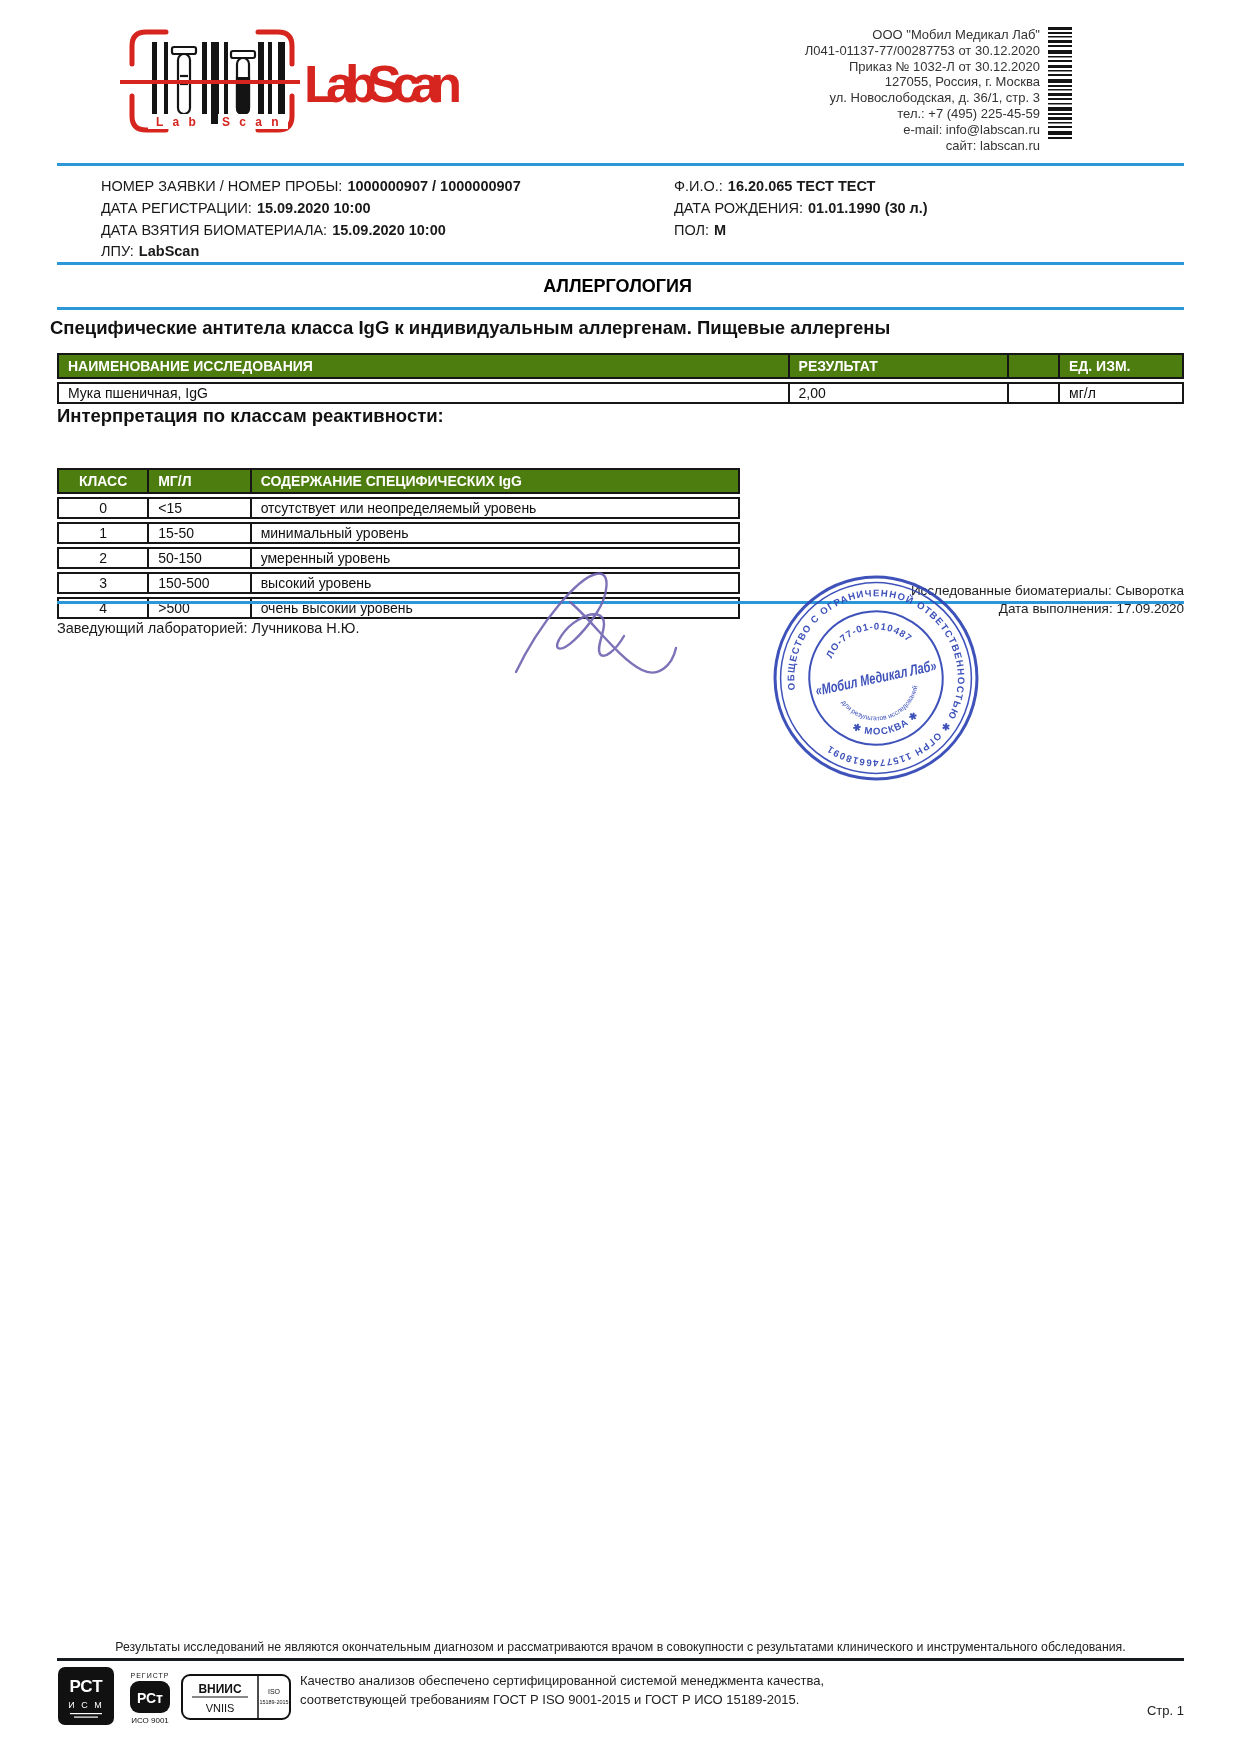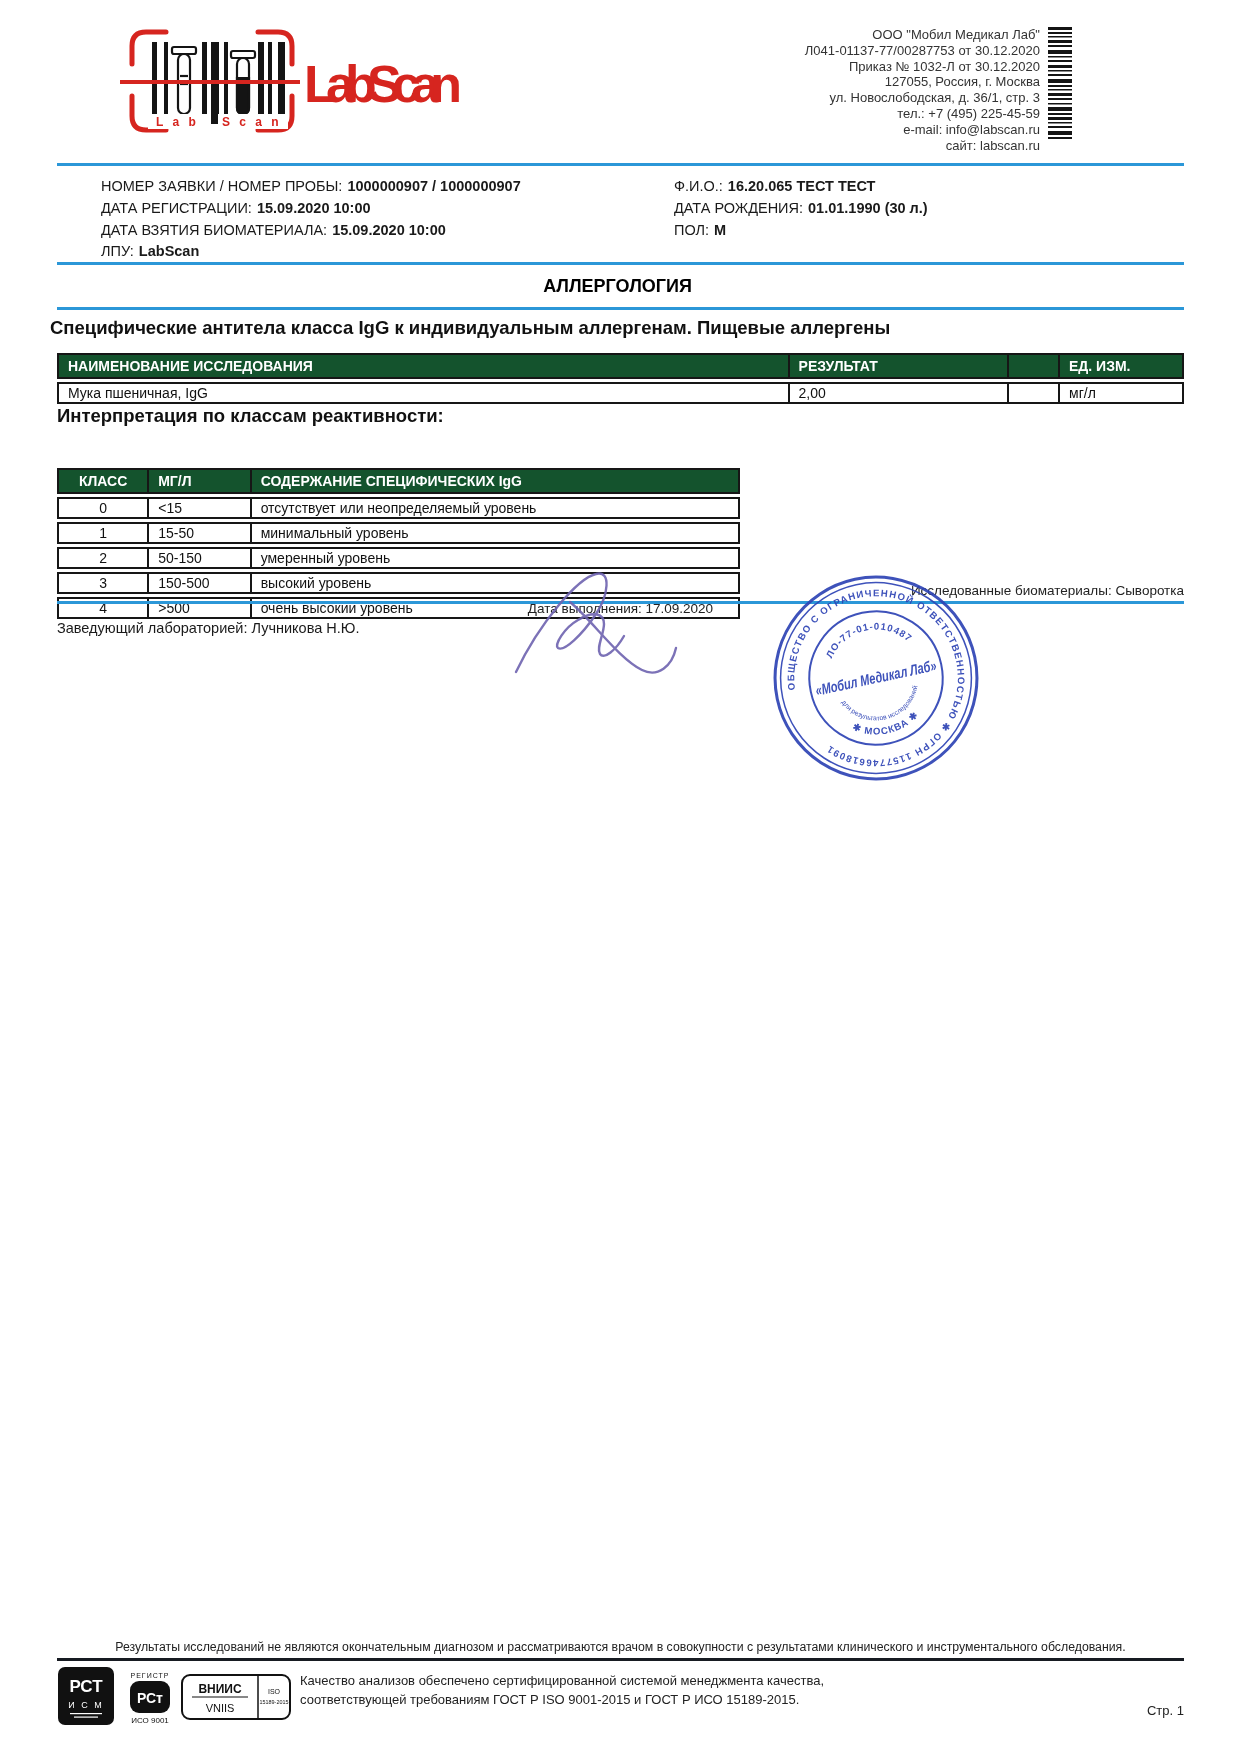--- a/index.html
+++ b/index.html
@@ -26,21 +26,21 @@
     font-size:18px;font-weight:bold;color:#000;}
   .subtitle{position:absolute;left:50px;top:317px;font-size:18.5px;font-weight:bold;}
 
   
   table.rep{border-collapse:separate;border-spacing:0 3px;position:absolute;table-layout:fixed;}
   table.rep th, table.rep td{
     border-top:2px solid #161616;border-bottom:2px solid #161616;border-right:2px solid #161616;
     font-size:14px;padding:1px 9px;text-align:left;overflow:hidden;white-space:nowrap;
   }
   table.rep th:first-child, table.rep td:first-child{border-left:2px solid #161616;}
-  table.rep th{background:#14532d;color:#fff;font-weight:bold;padding:3px 9px;}
+  table.rep th{background:#4d7c0f;color:#fff;font-weight:bold;padding:3px 9px;}
   #results-table{left:57px;top:350px;width:1127px;}
   #interp-table{left:57px;top:436px;width:683px;margin-top:29px;}
   #interp-table td:first-child{text-align:center;}
 
   .interp-title{position:absolute;left:57px;top:405px;font-size:18.5px;font-weight:bold;}
 
   .right-note{position:absolute;left:57px;width:1127px;text-align:right;font-size:13.5px;color:#222;}
   .head-lab{position:absolute;left:57px;top:620px;font-size:14.5px;color:#1a1a1a;}
 
   .signature-svg{position:absolute;left:498px;top:560px;}
@@ -213,21 +213,21 @@
     <tr>
       <td>4</td>
       <td>&gt;500</td>
       <td>очень высокий уровень</td>
     </tr>
   </tbody>
     </table>
 
   <div class="right-note" style="top:583px;">Исследованные биоматериалы: Сыворотка</div>
   <div class="rule" style="top:601px;"></div>
-  <div class="right-note" style="top:601px;text-align:center;">Дата выполнения: 17.09.2020</div>
+  <div class="right-note" style="top:601px;">Дата выполнения: 17.09.2020</div>
 
   <div class="head-lab">Заведующий лабораторией: Лучникова Н.Ю.</div>
 
   <svg class="signature-svg" width="230" height="140" viewBox="0 0 230 140">
     <g stroke="#6e63b0" stroke-width="2.4" fill="none" stroke-linecap="round" opacity="0.9">
       <path d="M 18,112 C 42,62 80,18 98,14 C 114,10 110,36 98,54 C 84,75 66,92 60,88 C 56,85 66,68 80,60 C 96,50 106,54 106,64 C 106,74 98,88 102,94 C 106,100 118,90 126,76"></path>
       <path d="M 72,42 C 94,60 120,98 144,110 C 160,118 174,106 178,88"></path>
     </g>
   </svg>
 

